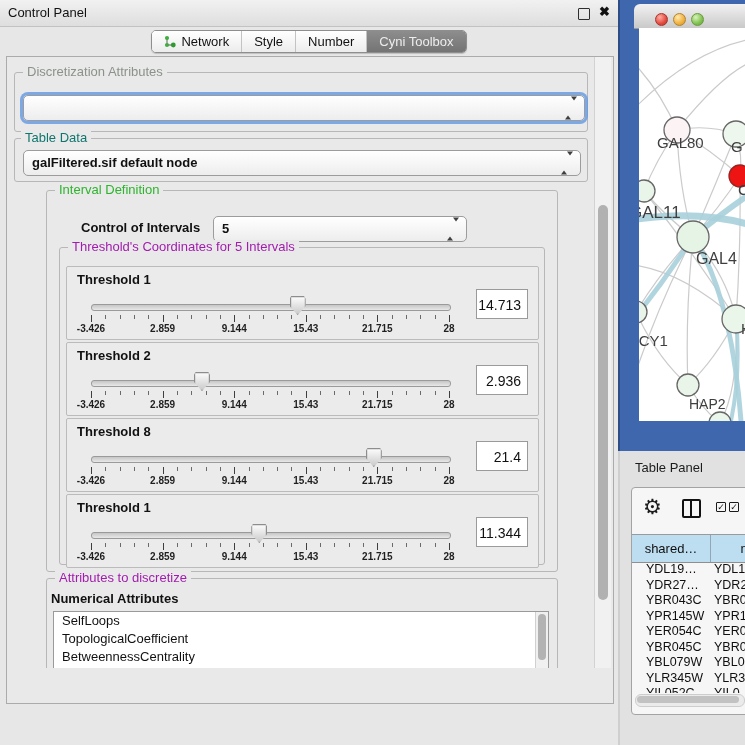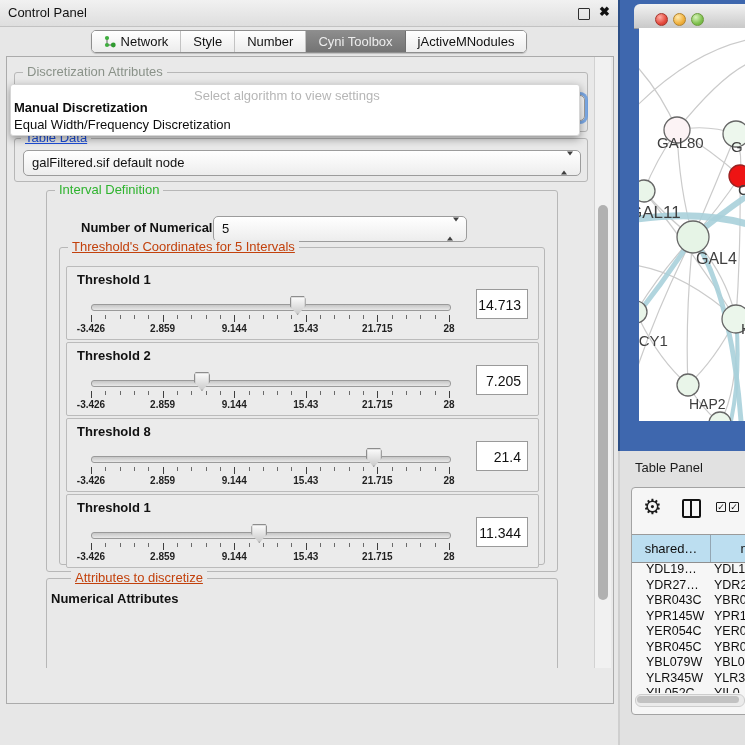--- a/index.html
+++ b/index.html
@@ -21,27 +21,27 @@
           display:flex;align-items:center;gap:5px;white-space:nowrap;background:linear-gradient(#ffffff,#ececec);}
   .seg .s:last-child{border-right:none;}
   .seg .s.sel{background:linear-gradient(#8d8d8d,#747474);color:#ededed;border-right-color:#6f6f6f;}
 
   .content{position:absolute;left:6px;top:56px;width:606px;height:646px;border:1px solid #ababab;background:#e9e9e9;}
   .scrollarea{position:absolute;left:0;top:0;width:604px;height:611px;overflow:hidden;}
 
   .group{position:absolute;border:1px solid #b7b7b7;border-radius:3px;}
   .gtitle{position:absolute;top:-8px;padding:0 4px;background:#e9e9e9;font-size:13px;line-height:14px;white-space:nowrap;}
   .g-green{color:#2eb32e;}
-  .g-blue{color:#c2410c;text-decoration:underline;}
-  .g-dark{color:#1d4ed8;text-decoration:underline;}
+  .g-blue{color:#a21caf;}
+  .g-dark{color:#0f766e;}
   .g-dim{color:#8a9289;}
 
   .combo{position:absolute;background:linear-gradient(#ffffff,#ededed);border:1px solid #9c9c9c;border-radius:5px;
          font-size:13px;color:#111;}
-  .combo .val{position:absolute;left:8px;top:4px;white-space:nowrap;}
+  .combo .val{position:absolute;left:8px;top:4px;white-space:nowrap;font-weight:bold;}
   .spin{position:absolute;right:7px;top:50%;transform:translateY(-50%);}
   .spin .up{width:0;height:0;border-left:3.5px solid transparent;border-right:3.5px solid transparent;
             border-bottom:4.5px solid #3f3f3f;margin-bottom:2.5px;}
   .spin .dn{width:0;height:0;border-left:3.5px solid transparent;border-right:3.5px solid transparent;
             border-top:4.5px solid #3f3f3f;}
   .focusring{box-shadow:0 0 0 3px rgba(96,152,228,.8);}
 
   .popup{position:absolute;left:3px;top:27px;width:568px;height:50px;background:#fff;z-index:6;
          border:1px solid #d6d6d6;border-radius:3px;box-shadow:0 3px 9px rgba(0,0,0,.38);}
   .popup .hint{position:absolute;left:183px;top:3px;font-size:13px;color:#b6b6b6;white-space:nowrap;}
@@ -138,56 +138,46 @@
           </span>
           <span class="s">
             <span>Style</span>
           </span>
           <span class="s">
             <span>Number</span>
           </span>
           <span class="s sel">
             <span>Cyni Toolbox</span>
           </span>
-          <span class="s">
-            <span>jActiveMNodules</span>
-          </span>
         </div>
     </div>
 
     <div class="content">
       <div class="scrollarea">
 
         <div class="group" style="left:7px;top:15px;width:572px;height:58px;">
           <span class="gtitle g-dim" style="left:8px;">Discretization Attributes</span>
           <div class="combo focusring" style="left:8px;top:22px;width:560px;height:24px;">
             <span class="spin"><span class="up"></span><span class="dn"></span></span>
           </div>
         </div>
 
-        <div class="popup">
-          <span class="hint">Select algorithm to view settings</span>
-          <div id="popupItems">
-              <div class="it b" style="top: 15px;">Manual Discretization</div>
-              <div class="it" style="top: 32px;">Equal Width/Frequency Discretization</div>
-            </div>
-        </div>
 
         <div class="group" style="left:7px;top:81px;width:572px;height:42px;">
           <span class="gtitle g-dark" style="left:6px;">Table Data</span>
           <div class="combo" style="left:8px;top:11px;width:556px;height:24px;">
             <span class="val">galFiltered.sif default node</span>
             <span class="spin"><span class="up"></span><span class="dn"></span></span>
           </div>
         </div>
 
         <div class="group" style="left:39px;top:133px;width:510px;height:380px;">
           <span class="gtitle g-green" style="left:8px;">Interval Definition</span>
 
-          <span class="lbl-b" style="position:absolute;left:34px;top:29px;">Number of Numerical</span>
+          <span class="lbl-b" style="position:absolute;left:34px;top:29px;">Control of Intervals</span>
           <div class="combo" style="left:166px;top:25px;width:252px;height:24px;">
             <span class="val">5</span>
             <span class="spin"><span class="up"></span><span class="dn"></span></span>
           </div>
 
           <div class="group" style="left:12px;top:56px;width:484px;height:316px;">
             <span class="gtitle g-blue" style="left:8px;">Threshold's Coordinates for 5 Intervals</span>
             <div id="thresholdRows">
                 <div class="tbox" style="top: 18px;">
                   <span class="tlab lbl-b">Threshold 1</span>
@@ -268,21 +258,21 @@
                     <span class="tick major" style="left: 100%;"></span>
                   </div>
                   <div class="scale">
                     <span style="left: 0%;">-3.426</span>
                     <span style="left: 20%;">2.859</span>
                     <span style="left: 40%;">9.144</span>
                     <span style="left: 60%;">15.43</span>
                     <span style="left: 80%;">21.715</span>
                     <span style="left: 100%;">28</span>
                   </div>
-                  <div class="valbox">7.205</div>
+                  <div class="valbox">2.936</div>
                 </div>
                 <div class="tbox" style="top: 170px;">
                   <span class="tlab lbl-b">Threshold 8</span>
                   <div class="trackrow">
                     <div class="track"></div>
                     <div class="thumb" style="left: calc(78.9983% - 8px);"></div>
                   </div>
                   <div class="ticks">
                     <span class="tick major" style="left: 0%;"></span>
                     <span class="tick" style="left: 4%;"></span>
@@ -363,22 +353,32 @@
                     <span style="left: 80%;">21.715</span>
                     <span style="left: 100%;">28</span>
                   </div>
                   <div class="valbox">11.344</div>
                 </div>
               </div>
           </div>
         </div>
 
         <div class="group" style="left:39px;top:521px;width:510px;height:110px;">
-          <span class="gtitle g-blue" style="left:8px;margin-left:16px;">Attributes to discretize</span>
+          <span class="gtitle g-blue" style="left:8px;">Attributes to discretize</span>
           <span class="lbl-b" style="position:absolute;left:4px;top:12px;">Numerical Attributes</span>
+          <div class="listbox">
+            <div id="attrItems">
+                <div class="li">SelfLoops</div>
+                <div class="li">TopologicalCoefficient</div>
+                <div class="li">BetweennessCentrality</div>
+              </div>
+            <div class="innerscroll">
+                <div class="th"></div>
+              </div>
+          </div>
         </div>
 
         <div class="vscroll">
           <div class="th"></div>
         </div>
       </div>
 
     </div>
 
   </section>

